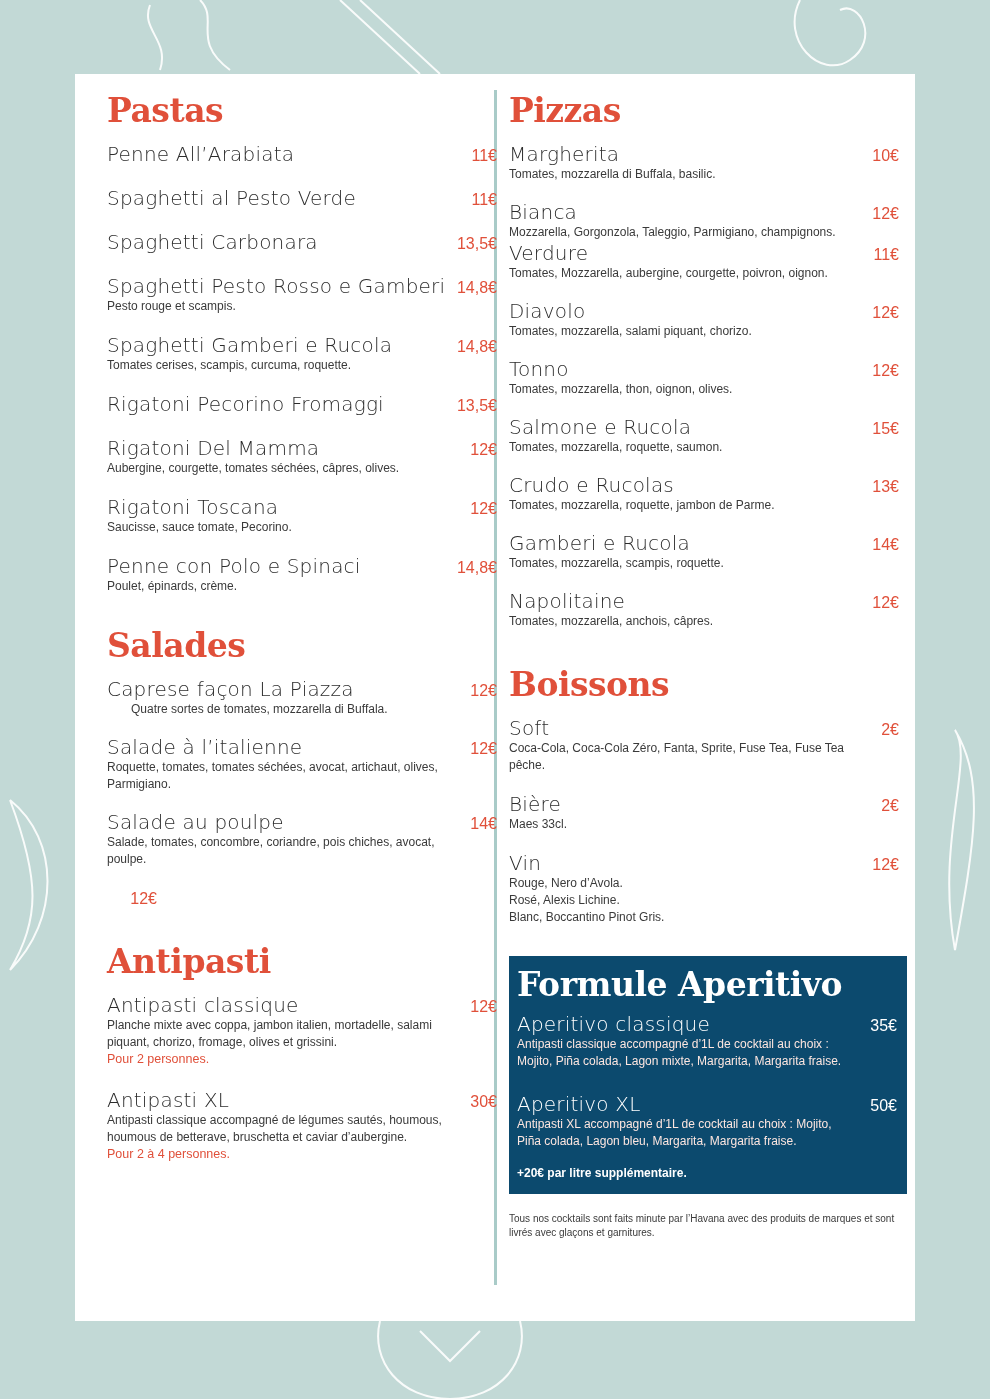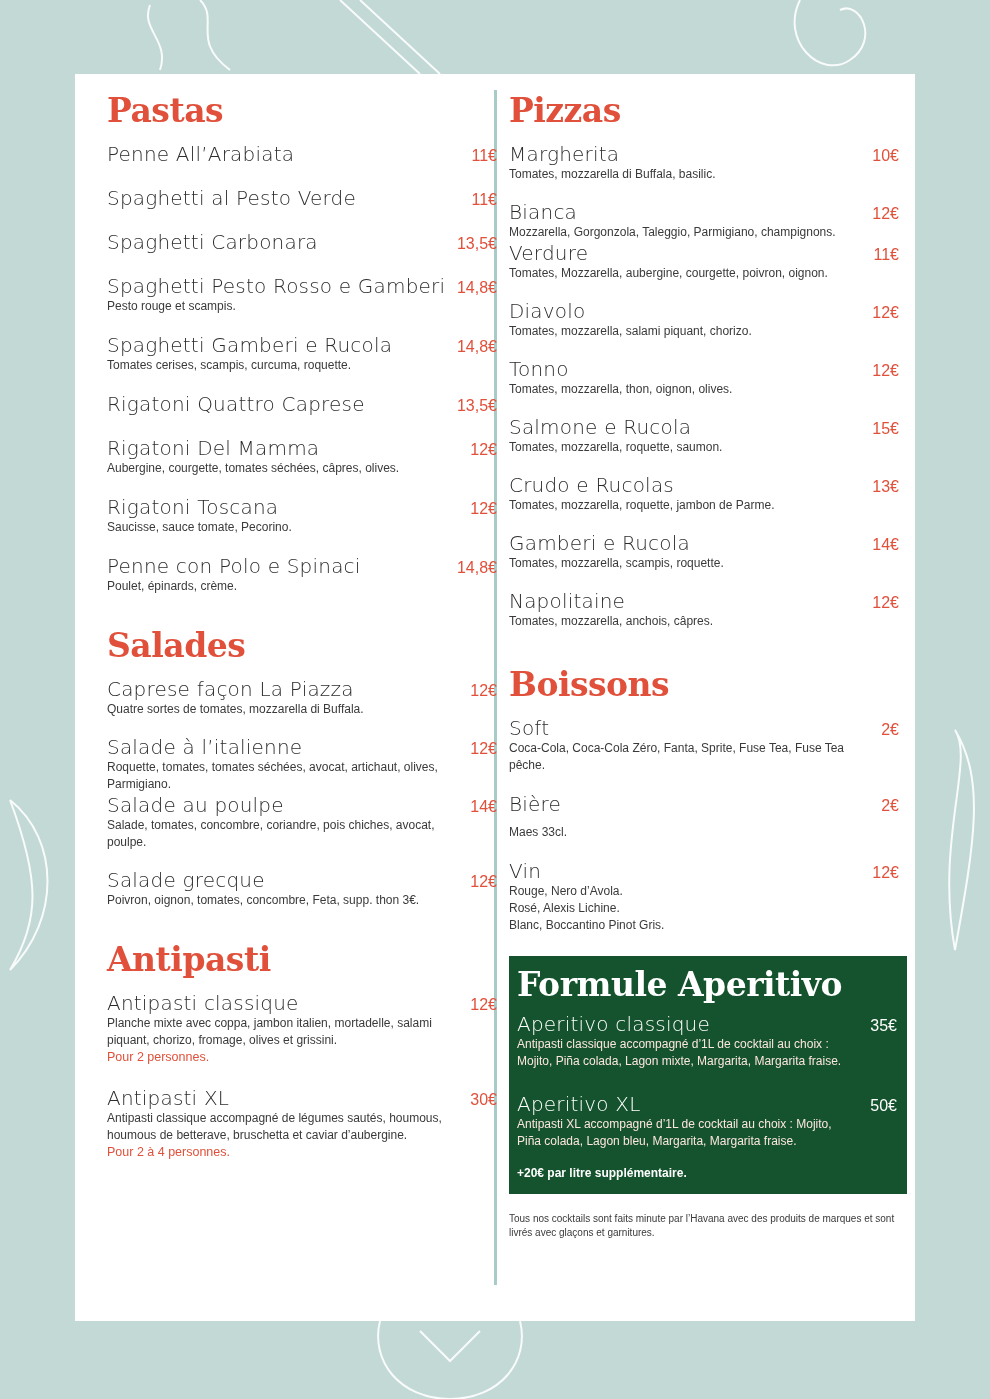--- a/index.html
+++ b/index.html
@@ -34,21 +34,21 @@
   .item-desc {
     font-family:"Liberation Sans", sans-serif; font-size:12px; color:#3a3a3a;
     line-height:17px;
   }
   .item-note { font-family:"Liberation Sans", sans-serif; font-size:12.5px; color:#e0503a; line-height:17px; }
   .price {
     font-family:"Liberation Sans", sans-serif; font-size:16px; color:#e0503a;
     line-height:24px; text-align:right; min-width:50px; padding-top:2px;
   }
   .formule {
-    background:#14532d; margin-top:22px; padding:8px 10px 14px 8px; width:380px;
+    background:#0c4a6e; margin-top:30px; padding:8px 10px 14px 8px; width:380px;
   }
   .formule .section-title { color:#ffffff; margin-bottom:6px; }
   .formule .item-name, .formule .item-desc, .formule .price { color:#ffffff; }
   .formule .item-desc { color:#fde6e0; }
   .formule-extra { color:#ffffff; font-weight:bold; font-size:12px; margin-top:16px; font-family:Liberation Sans, sans-serif; }
   .footnote { font-size:10px; color:#3a3a3a; margin-top:18px; line-height:14px; font-family:"Liberation Sans", sans-serif; }
 </style>
 </head>
 <body>
 
@@ -101,21 +101,21 @@
         </div>
         <div class="item" style="margin-top: 18px;">
           <div class="item-body">
             <div class="item-name">Spaghetti Gamberi e Rucola</div>
             <div class="item-desc" style="white-space: pre-line;">Tomates cerises, scampis, curcuma, roquette.</div>
           </div>
           <div class="price">14,8€</div>
         </div>
         <div class="item" style="margin-top: 18px;">
           <div class="item-body">
-            <div class="item-name">Rigatoni Quattro Caprese</div>
+            <div class="item-name">Rigatoni Pecorino Fromaggi</div>
           </div>
           <div class="price">13,5€</div>
         </div>
         <div class="item" style="margin-top: 18px;">
           <div class="item-body">
             <div class="item-name">Rigatoni Del Mamma</div>
             <div class="item-desc" style="white-space: pre-line;">Aubergine, courgette, tomates séchées, câpres, olives.</div>
           </div>
           <div class="price">12€</div>
         </div>
@@ -133,43 +133,39 @@
           </div>
           <div class="price">14,8€</div>
         </div>
       </div>
 
     <h2 class="section-title" style="margin-top:30px">Salades</h2>
     <div>
         <div class="item">
           <div class="item-body">
             <div class="item-name">Caprese façon La Piazza</div>
-            <div class="item-desc" style="white-space: pre-line;">Quatre sortes de tomates, mozzarella di Buffala.</div>
+            <div class="item-desc" style="white-space: pre-line; margin-left: 24px;">Quatre sortes de tomates, mozzarella di Buffala.</div>
           </div>
           <div class="price">12€</div>
         </div>
         <div class="item" style="margin-top: 17px;">
           <div class="item-body">
             <div class="item-name">Salade à l’italienne</div>
             <div class="item-desc" style="white-space: pre-line;">Roquette, tomates, tomates séchées, avocat, artichaut, olives, Parmigiano.</div>
           </div>
           <div class="price">12€</div>
         </div>
-        <div class="item" style="">
+        <div class="item" style="margin-top: 17px;">
           <div class="item-body">
             <div class="item-name">Salade au poulpe</div>
             <div class="item-desc" style="white-space: pre-line;">Salade, tomates, concombre, coriandre, pois chiches, avocat, poulpe.</div>
           </div>
           <div class="price">14€</div>
         </div>
         <div class="item" style="margin-top: 17px;">
-          <div class="item-body">
-            <div class="item-name">Salade grecque</div>
-            <div class="item-desc" style="white-space: pre-line;">Poivron, oignon, tomates, concombre, Feta,  supp. thon 3€.</div>
-          </div>
           <div class="price">12€</div>
         </div>
       </div>
 
     <h2 class="section-title" style="margin-top:30px">Antipasti</h2>
     <div>
         <div class="item">
           <div class="item-body">
             <div class="item-name">Antipasti classique</div>
             <div class="item-desc" style="white-space: pre-line;">Planche mixte avec coppa, jambon italien, mortadelle, salami piquant, chorizo, fromage, olives et grissini.</div>
@@ -261,21 +257,21 @@
         <div class="item">
           <div class="item-body">
             <div class="item-name">Soft</div>
             <div class="item-desc" style="white-space: pre-line;">Coca-Cola, Coca-Cola Zéro, Fanta, Sprite, Fuse Tea, Fuse Tea pêche.</div>
           </div>
           <div class="price">2€</div>
         </div>
         <div class="item" style="margin-top: 18px;">
           <div class="item-body">
             <div class="item-name">Bière</div>
-            <div class="item-desc" style="white-space: pre-line; margin-top: 8px;">Maes 33cl.</div>
+            <div class="item-desc" style="white-space: pre-line;">Maes 33cl.</div>
           </div>
           <div class="price">2€</div>
         </div>
         <div class="item" style="margin-top: 18px;">
           <div class="item-body">
             <div class="item-name">Vin</div>
             <div class="item-desc" style="white-space: pre-line;">Rouge, Nero d’Avola.
 Rosé, Alexis Lichine.
 Blanc, Boccantino Pinot Gris.</div>
           </div>

